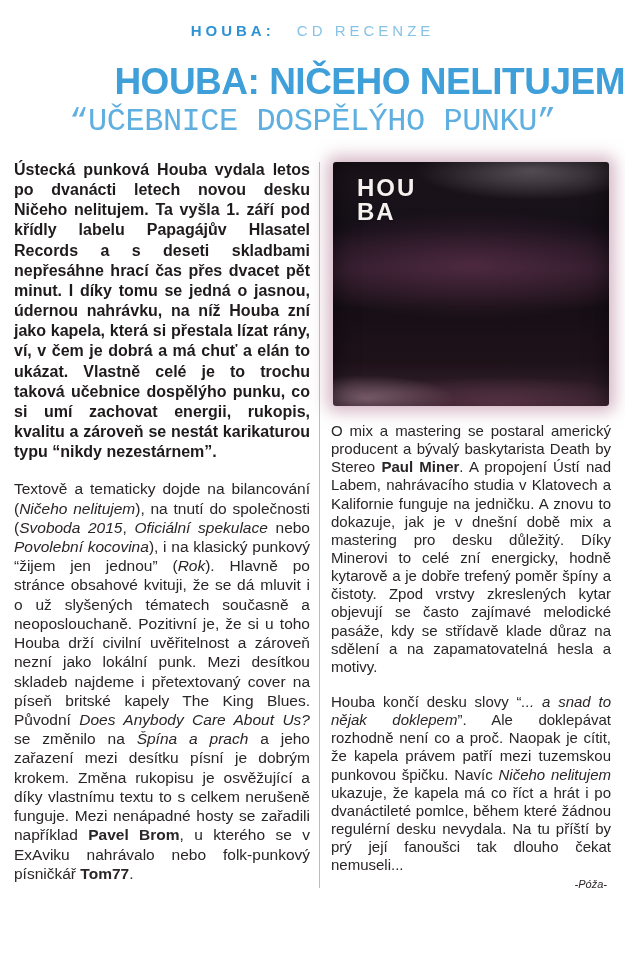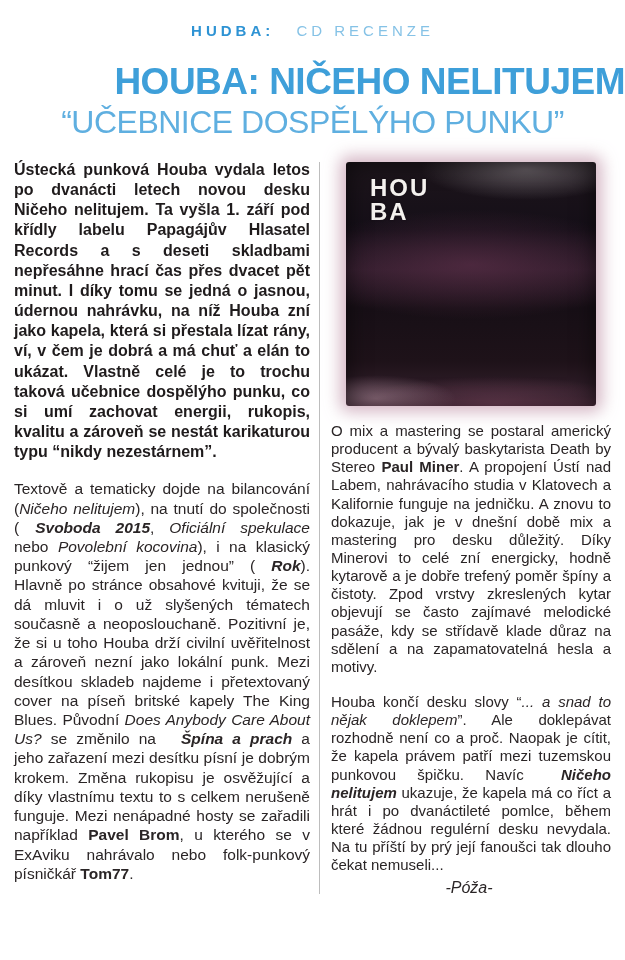--- a/index.html
+++ b/index.html
@@ -31,20 +31,21 @@
     color:var(--accent-blue,#3e9fd9);
   }
   .subtitle{
     margin:6px 0 0;
     text-align:center;
     font-size:32px;
     line-height:1.0;
     font-weight:400;
     letter-spacing:-0.5px;
     color:var(--accent-blue-light,#5fafe0);
+    font-family:Liberation Mono, monospace;
   }
   
   .columns{
     display:flex;
     align-items:stretch;
     padding:0 14px;
     margin-top:22px;
   }
   .col.left{
     width:296px;
@@ -68,29 +69,29 @@
   .para{margin:0 0 17px;}
   .para:last-child{margin-bottom:0;}
   .para.intro{
     font-weight:700;
     font-size:16px;
     line-height:1.26;
     color:#1f1b1c;
   }
   .b{font-weight:700;}
   .i{font-style:italic;}
-  .bi{font-weight:700;font-style:italic;margin-left:16px;}
+  .bi{font-weight:400;font-style:italic;}
   
   .cover-outer{
     display:flex;justify-content:center;
     margin:2px 0 16px;
   }
   .cover{
     position:relative;
-    width:250px;height:244px;
+    width:276px;height:244px;
     border-radius:3px;
     background:
       radial-gradient(ellipse 60% 18% at 72% 3%, rgba(165,158,163,0.5), transparent 70%),
       radial-gradient(ellipse 95% 30% at 50% 42%, rgba(110,55,85,0.5), transparent 75%),
       radial-gradient(ellipse 40% 12% at 12% 97%, rgba(199,159,177,0.55), transparent 80%),
       radial-gradient(ellipse 70% 14% at 60% 99%, rgba(150,85,115,0.5), transparent 80%),
       linear-gradient(180deg, #1d151b 0%, #150f18 28%, #2b1a28 44%, #170f16 60%, #1e1219 82%, #33202c 96%, #4a2c3c 100%);
     background-color:var(--cover-black,#140e13);
     box-shadow:0 0 16px 6px rgba(199,159,177,0.75), inset 0 0 24px rgba(0,0,0,0.6);
   }
@@ -103,33 +104,33 @@
     font-weight:800;
     letter-spacing:2px;
     line-height:24px;
     color:var(--cover-text,#f4f1ee);
     text-shadow:0 0 2px rgba(20,14,19,0.4);
   }
   
   .signature{
     margin-top:4px;
     padding-right:4px;
-    text-align:center;
+    text-align:right;
     font-style:italic;
-    font-size:16px;
+    font-size:11px;
     color:#2a2526;
   }
 </style>
 </head>
 <body>
 
 <div class="page">
 
   <div class="kicker">
-    <span class="kicker-bold">HUDBA:</span>
+    <span class="kicker-bold">HOUBA:</span>
     <span class="kicker-light">CD RECENZE</span>
   </div>
 
   <h1 class="title">HOUBA: NIČEHO NELITUJEM</h1>
   <h2 class="subtitle">“UČEBNICE DOSPĚLÝHO PUNKU”</h2>
 
   <div class="columns">
 
     <div class="col left">
         <p class="para intro"><span>Ústecká punková Houba vydala letos po dvanácti letech novou desku Ničeho nelitujem. Ta vyšla 1. září pod křídly labelu Papagájův Hlasatel Records a s deseti skladbami nepřesáhne hrací čas přes dvacet pět minut. I díky tomu se jedná o jasnou, údernou nahrávku, na níž Houba zní jako kapela, která si přestala lízat rány, ví, v čem je dobrá a má chuť a elán to ukázat. Vlastně celé je to trochu taková učebnice dospělýho punku, co si umí zachovat energii, rukopis, kvalitu a zároveň se nestát karikaturou typu “nikdy nezestárnem”.</span></p>

